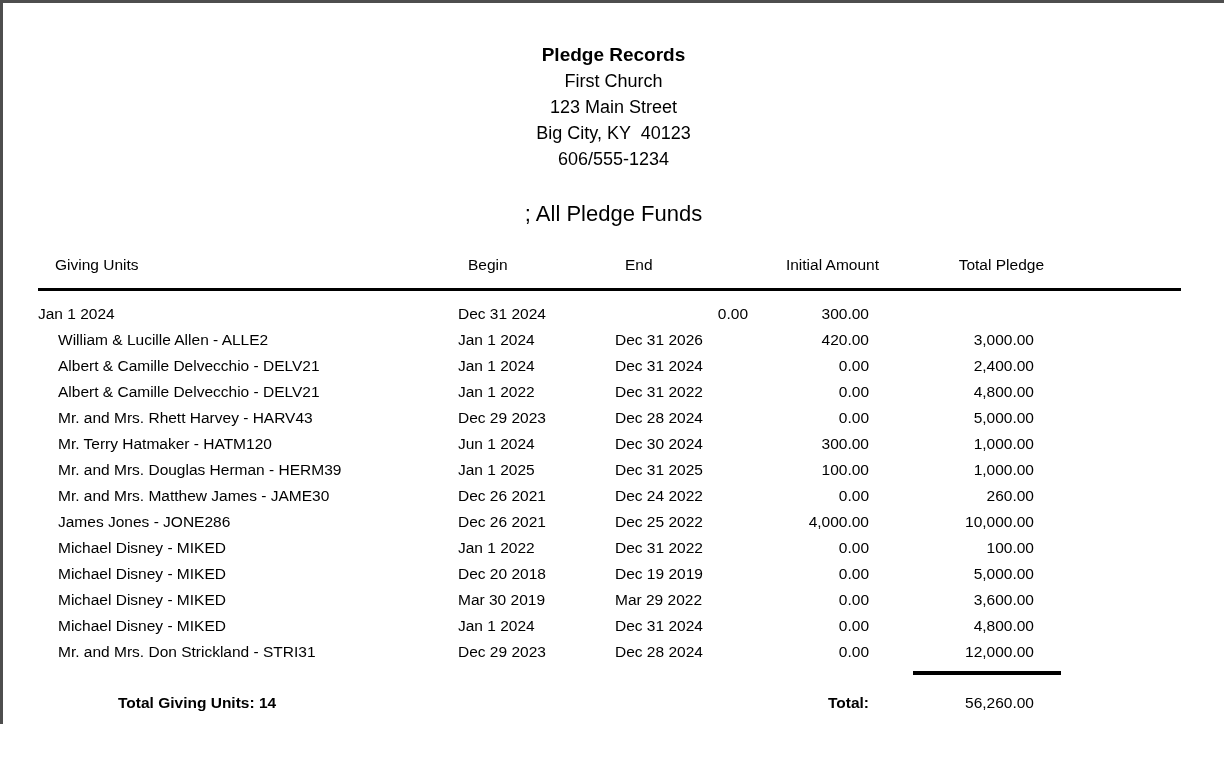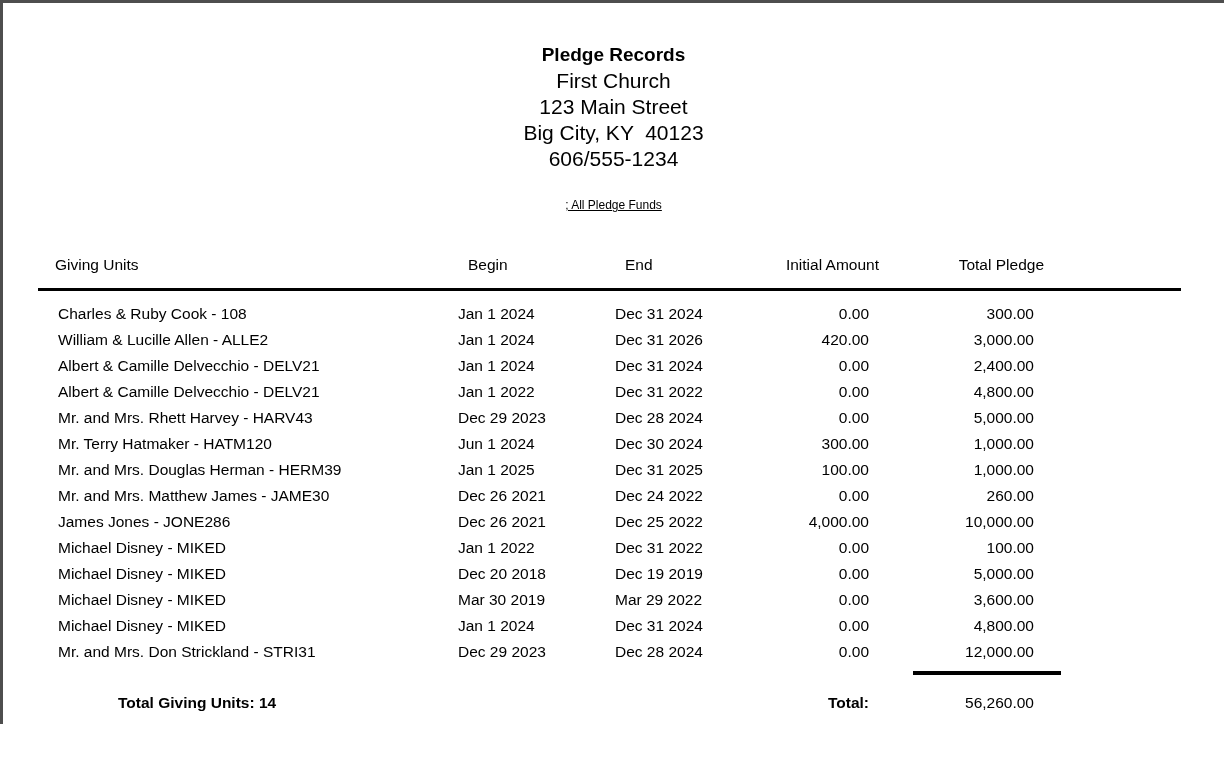--- a/index.html
+++ b/index.html
@@ -21,34 +21,33 @@
   }
   
   .report-header {
     position: absolute;
     top: 39px;
     left: 0;
     right: 0;
     text-align: center;
   }
   .report-header .line {
-    font-size: 21px;
+    font-size: 18px;
     line-height: 26px;
     white-space: pre;
   }
   .report-header .title {
     font-size: 19px;
     font-weight: bold;
     line-height: 26px;
   }
   .report-header .filter-line {
-    margin-top: 20px;
-    font-size: 12px;
-    line-height: 26px;
-    text-decoration: underline;
+    margin-top: 29px;
+    font-size: 22px;
+    line-height: 26px;
   }
   
   .grid-row {
     display: grid;
     grid-template-columns: 420px 157px 133px 121px 165px;
     width: 1150px;
   }
   .table-header {
     position: absolute;
     top: 249px;
@@ -128,21 +127,20 @@
     <div class="cell">Begin</div>
     <div class="cell">End</div>
     <div class="cell num">Initial Amount</div>
     <div class="cell num">Total Pledge</div>
   </div>
 
   <div class="header-rule"></div>
 
   <div class="table-body">
     <div class="row grid-row">
-      <div class="cell name">Charles &amp; Ruby Cook - 108</div>
       <div class="cell">Jan 1 2024</div>
       <div class="cell">Dec 31 2024</div>
       <div class="cell num">0.00</div>
       <div class="cell num">300.00</div>
     </div>
 
     <div class="row grid-row">
       <div class="cell name">William &amp; Lucille Allen - ALLE2</div>
       <div class="cell">Jan 1 2024</div>
       <div class="cell">Dec 31 2026</div>

